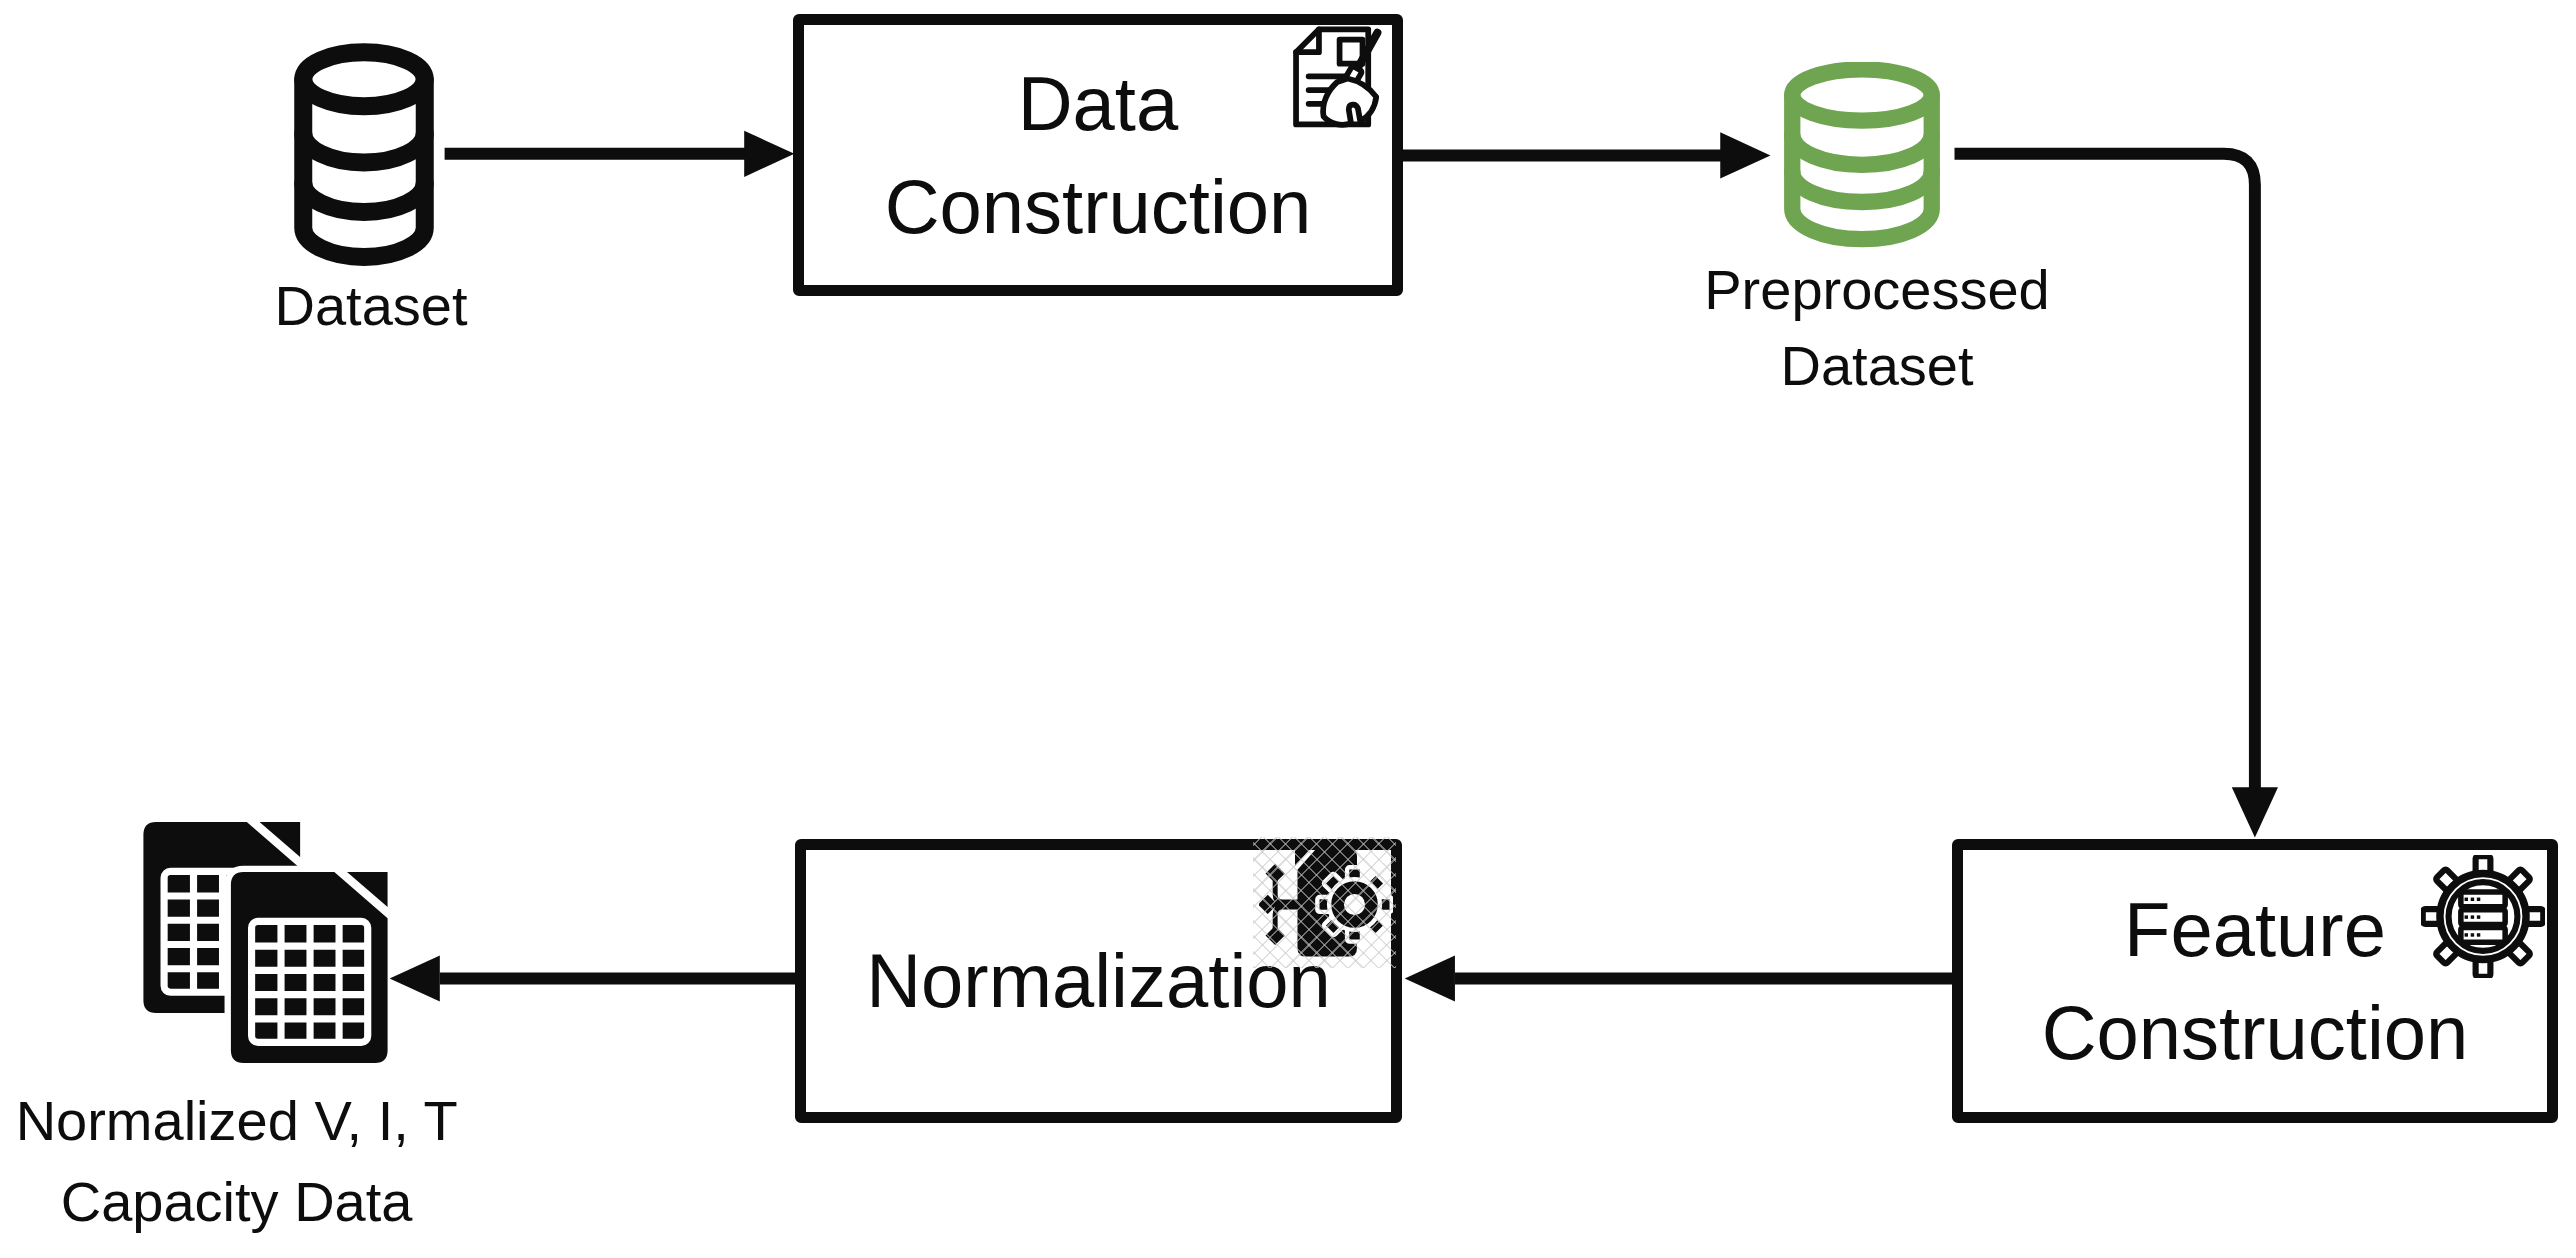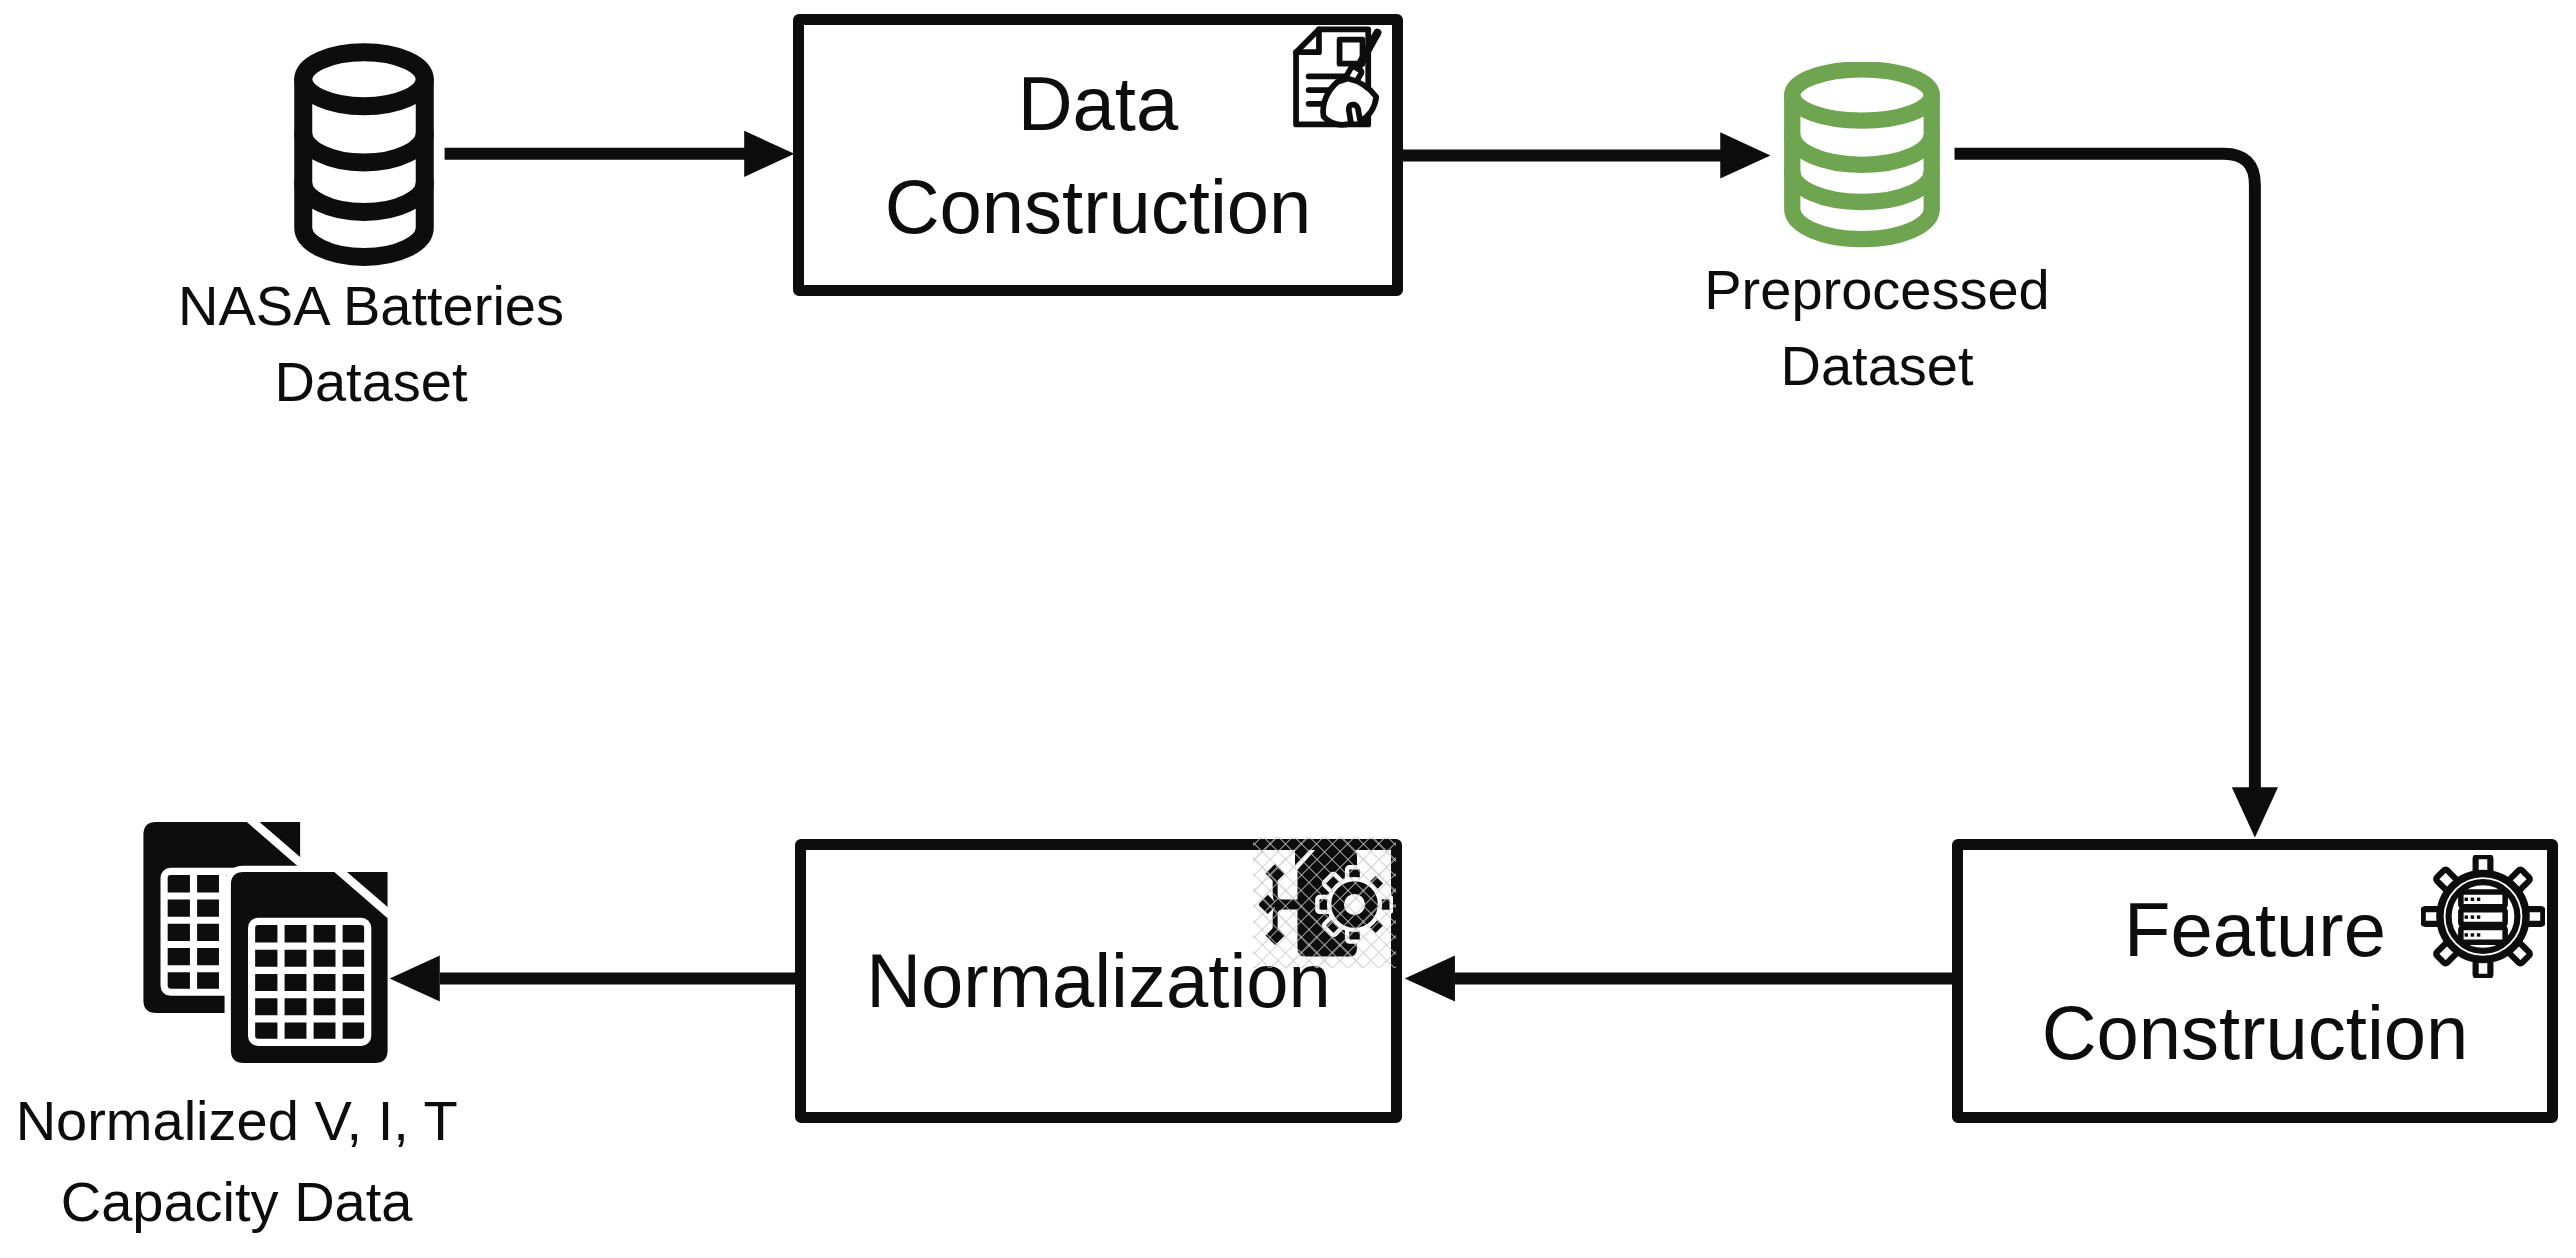--- a/index.html
+++ b/index.html
@@ -80,21 +80,20 @@
   </g>
 </svg>
 
 <svg id="icon-source-db" class="icon" viewBox="0 0 72 100" xmlns="http://www.w3.org/2000/svg">
   <ellipse class="stk" stroke-width="8" cx="36" cy="17" rx="27" ry="12"></ellipse>
   <path class="stk" stroke-width="8" d="M9 17 V83 C9 90 21 96 36 96 C51 96 63 90 63 83 V17"></path>
   <path class="stk" stroke-width="8" d="M9 41 C9 48 21 54 36 54 C51 54 63 48 63 41"></path>
   <path class="stk" stroke-width="8" d="M9 63 C9 70 21 76 36 76 C51 76 63 70 63 63"></path>
 </svg>
 <div id="label-source" class="label">
-  <div>NASA Batteries</div>
   <div>Dataset</div>
 </div>
 
 <div id="box-preprocessing" class="node-box">
   <div>Data</div>
   <div>Construction</div>
 </div>
 <svg id="icon-doc-broom" class="icon" viewBox="0 0 96 100" xmlns="http://www.w3.org/2000/svg">
   <path class="stkw" stroke-width="5" d="M34 4 H77 V87 H14 V24 Z"></path>
   <path class="stk" stroke-width="5" d="M34 4 V24 H14"></path>

